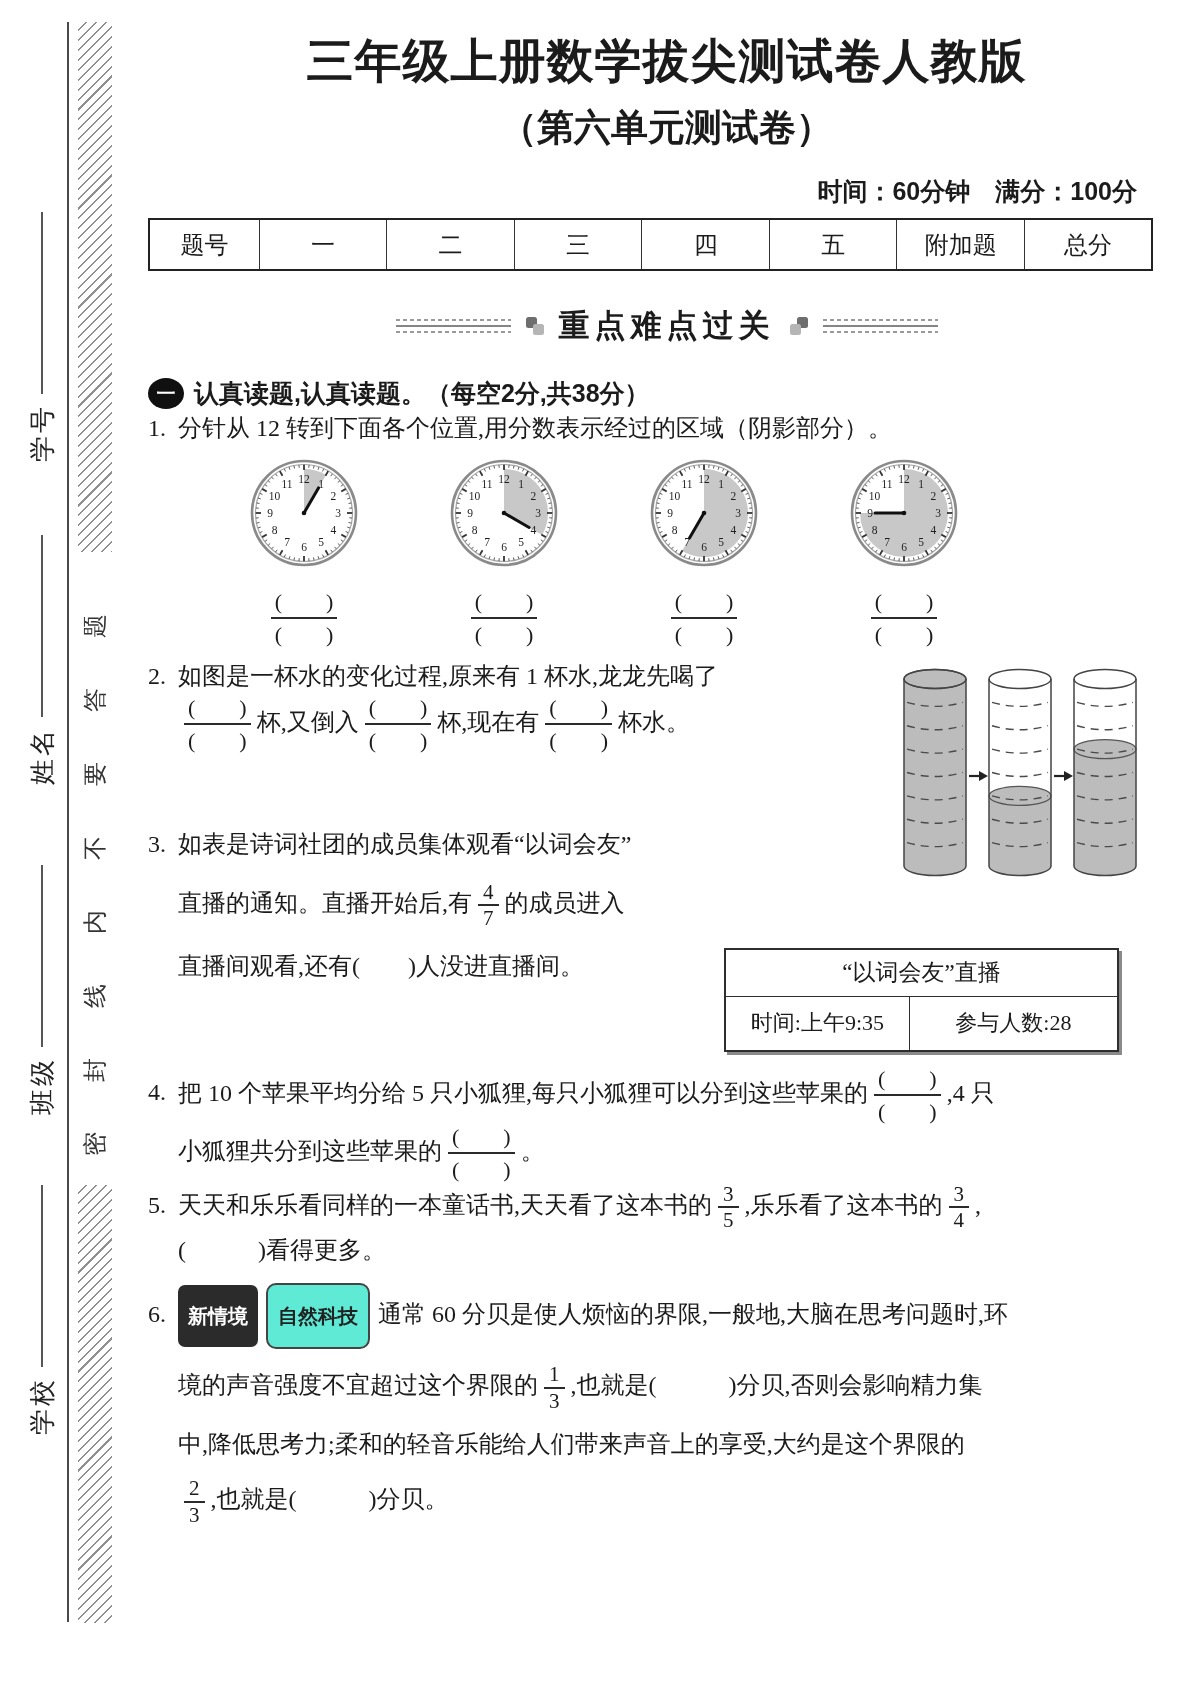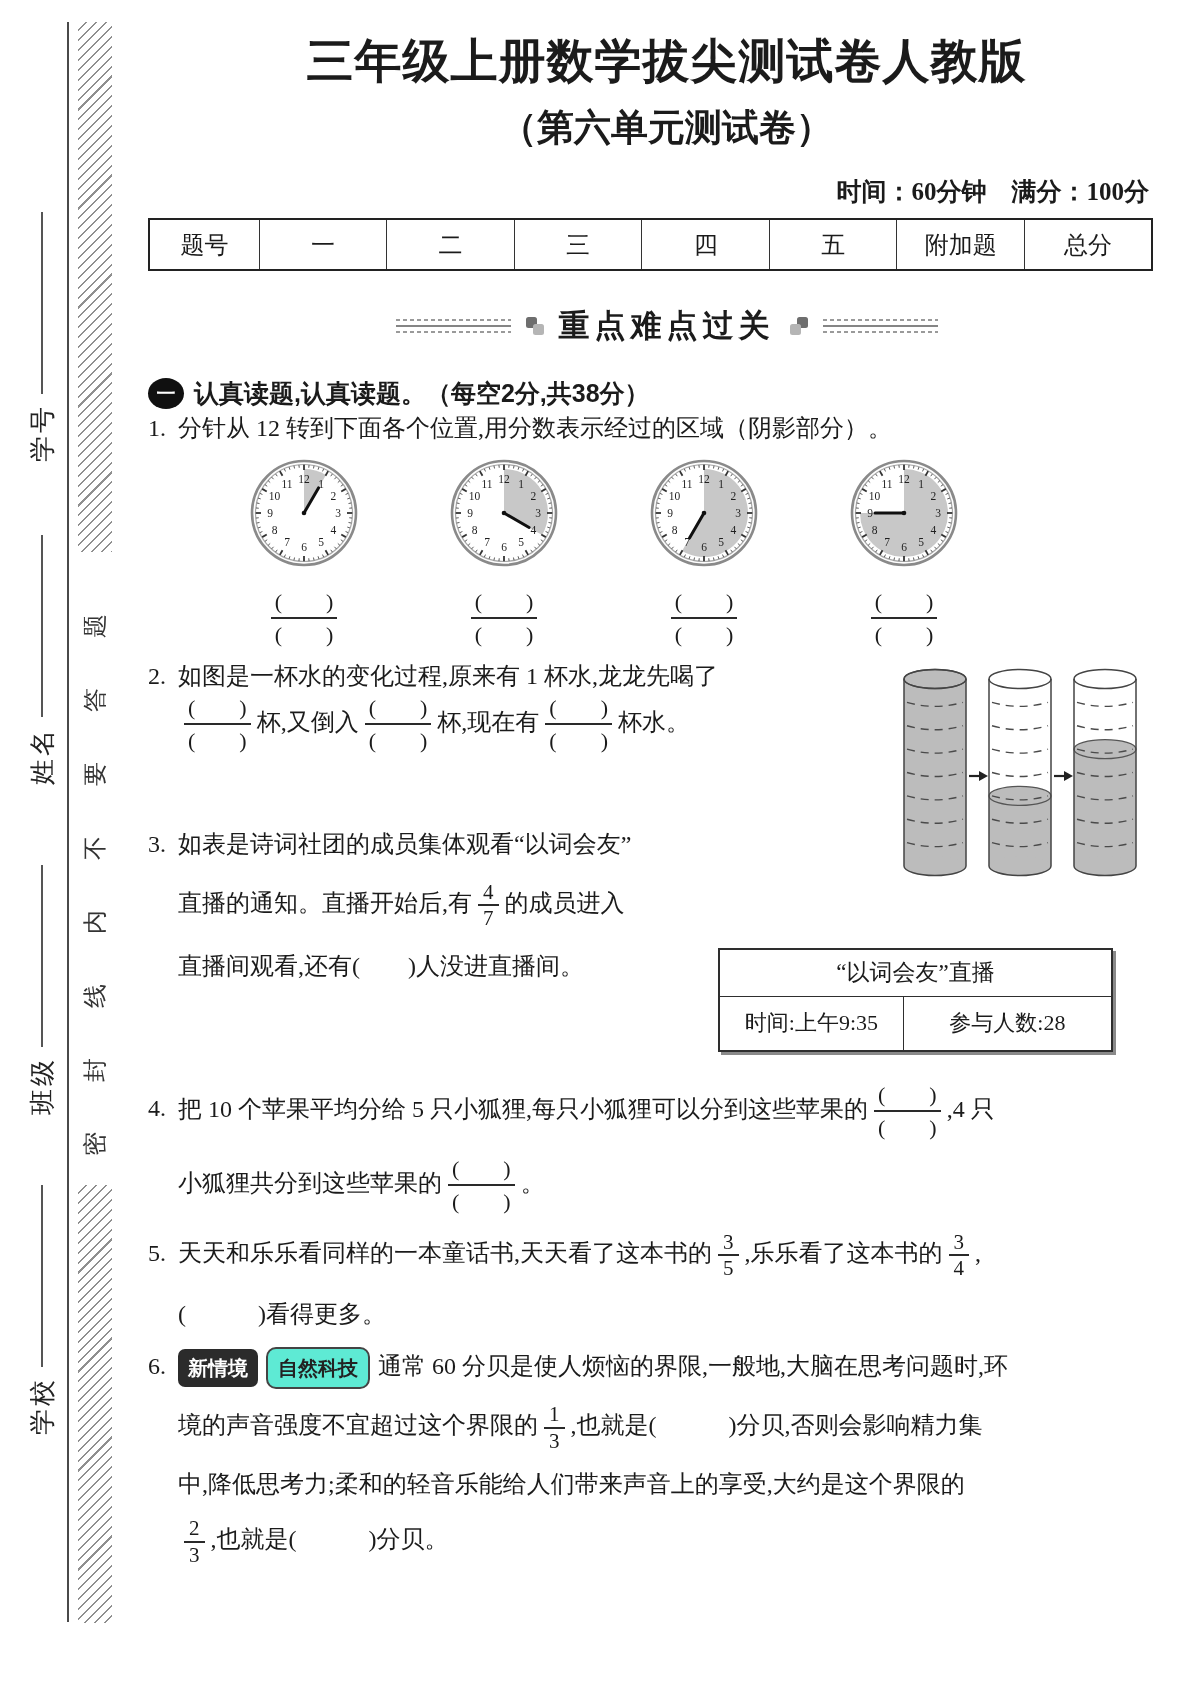--- a/index.html
+++ b/index.html
@@ -19,22 +19,22 @@
   .hatch-bottom{top:1185px;height:438px}
   .seal-text{position:absolute;left:-215px;top:846px;width:616px;height:28px;transform:rotate(-90deg);
              font-size:24px;letter-spacing:50px;text-align:center;white-space:nowrap;color:#333}
 
   
   .content{position:absolute;left:148px;top:0;width:1037px}
   .title{font-family:"Liberation Sans","DejaVu Sans",sans-serif;font-weight:900;
          font-size:47px;text-align:center;margin-top:30px;letter-spacing:1px}
   .subtitle{font-family:"Liberation Sans","DejaVu Sans",sans-serif;font-weight:900;
             font-size:37px;text-align:center;margin-top:10px}
-  .meta{font-family:Liberation Serif, serif;font-weight:bold;
-        font-size:25px;text-align:right;margin:22px 36px 10px 0}
+  .meta{font-family:Liberation Sans, sans-serif;font-weight:bold;
+        font-size:25px;text-align:right;margin:22px 48px 10px 0}
 
   .score-table{width:1005px;border-collapse:collapse;table-layout:fixed;border:2.5px solid #222}
   .score-table td{border:1.6px solid #333;height:51px;text-align:center;font-size:24px}
   .score-table td.sc-first{width:11%}
 
   .banner{display:flex;align-items:center;justify-content:center;gap:14px;margin-top:34px}
   .banner-text{font-family:"Liberation Sans","DejaVu Sans",sans-serif;font-weight:900;
                font-size:31px;letter-spacing:5px}
   .deco-dash{width:115px;height:16px;background-repeat:no-repeat;
     background-image:
@@ -71,33 +71,33 @@
 
   .clock-row{display:flex;gap:88px;padding-left:100px;margin-top:10px}
   .clock-cell{display:flex;flex-direction:column;align-items:center;gap:14px}
 
   .q2{position:relative;margin-top:10px;min-height:150px}
   .q2-text{width:690px}
   .cups{position:absolute;top:6px;right:40px;width:250px;height:225px}
 
   .q3{position:relative;margin-top:16px;min-height:240px}
   .q3 .qline{margin-top:18px}
-  .live-box{position:absolute;right:72px;top:122px;width:395px;background:#fff;
+  .live-box{position:absolute;right:66px;top:122px;width:395px;background:#fff;
             border:2px solid #2e2e2e;box-shadow:3px 3px 0 #8a8a8a}
   .lb-head{height:47px;display:flex;align-items:center;justify-content:center;
            font-size:23px;border-bottom:1.6px solid #2e2e2e}
   .lb-row{display:flex;height:53px}
   .lb-cell{flex:1;display:flex;align-items:center;justify-content:center;font-size:22px}
   .lb-cell.first{border-right:1.6px solid #2e2e2e;flex:0 0 47%}
 
-  .q4 .qline,.q5 .qline{margin-top:16px}
+  .q4 .qline,.q5 .qline{}
   .q6 .qline{margin-top:14px}
   .badge{display:inline-flex;align-items:center;justify-content:center;vertical-align:middle;
          font-family:"Liberation Sans","DejaVu Sans",sans-serif;font-weight:bold;font-size:20px;
-         margin-right:8px;padding:6px 10px;line-height:1.3}
+         margin-right:8px;padding:18px 10px;line-height:1.3}
   .badge-dark{background:#2b2b2b;color:#fff;border-radius:7px}
   .badge-outline{border:2px solid #444;color:#222;border-radius:10px;background:#5eead4}
 </style>
 </head>
 <body>
 
 <div class="page">
 
   <div class="seal-border"></div>
   <div class="hatch hatch-top"></div>

